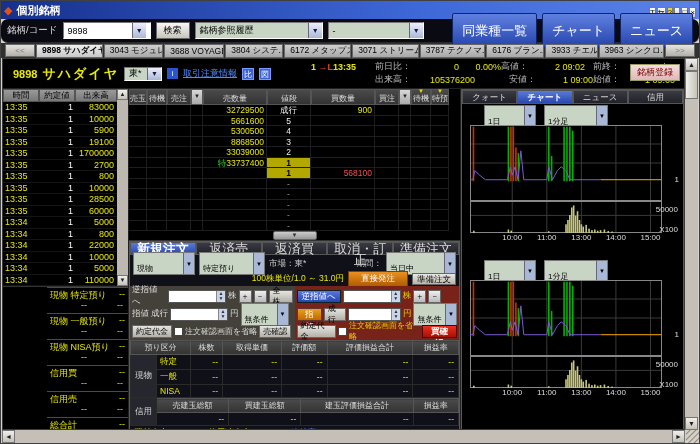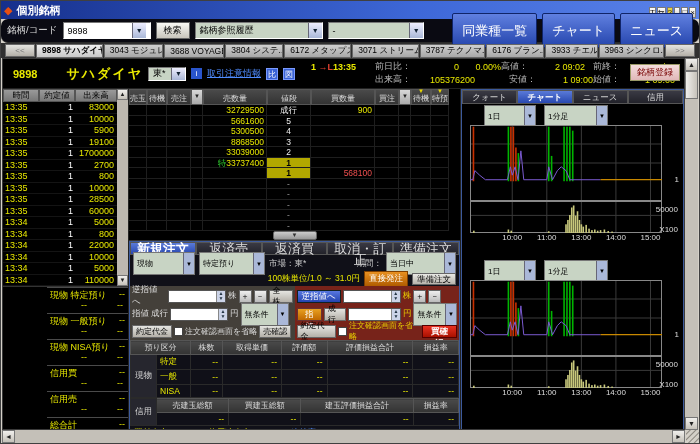--- a/index.html
+++ b/index.html
@@ -24,21 +24,21 @@
   .tabsrow{height:15px;background:#303030;display:flex;gap:1px;padding:1px 4px 0 4px;}
   .stab{background:linear-gradient(#cfcfcf,#a8a8a8);border:1px solid #666;color:#000;font-size:8.5px;padding:0 5px;display:flex;align-items:center;white-space:nowrap;overflow:hidden;}
   .stab.active{background:linear-gradient(#efefef,#c8c8c8);font-weight:bold;}
   .stab.chip{color:#777;min-width:30px;justify-content:center;}
   
   .content{position:absolute;left:1px;right:14px;top:57px;bottom:13px;background:#000;border:1px solid #3a3a3a;overflow:hidden;}
   
   .shead{height:30px;position:relative;display:flex;color:#ccc;font-size:9px;border-bottom:1px solid #222;}
   .sh-left{width:308px;display:flex;align-items:center;gap:5px;padding-left:10px;}
   .scode{color:#e8e800;font-weight:bold;font-size:11px;}
-  .sname{color:#e8e800;font-weight:bold;font-size:13px;letter-spacing:2px;margin-left:24px;}
+  .sname{color:#e8e800;font-weight:bold;font-size:13px;letter-spacing:2px;}
   .infoi{width:11px;height:11px;background:#2a55cc;color:#fff;font-size:8px;text-align:center;line-height:11px;}
   .alink{color:#4f8cff;text-decoration:underline;font-size:9px;}
   .mini{width:12px;height:12px;background:#3a62d4;color:#fff;font-size:8px;text-align:center;line-height:12px;border:1px solid #7a9aff;}
   .sh-right{flex:1;padding-top:1px;}
   .qrow{display:flex;height:13px;align-items:center;}
   .q-pt{width:64px;color:#e8e800;font-weight:bold;}
   .q-pt .ind{color:#e04030;}
   .q-lbl{color:#bbb;}
   .q-val{color:#e8e800;text-align:right;}
   .regbtn{position:absolute;right:4px;top:5px;height:17px;background:linear-gradient(#f4dcdc,#e0b8b8);border:1px solid #996;color:#700;font-size:9px;padding:0 6px;}
@@ -83,36 +83,36 @@
   .bc.price .dash{color:#999;}
   .obtnrow{display:flex;height:10px;}
   .obtn{width:44px;height:9px;background:linear-gradient(#ccc,#999);border:1px solid #666;border-radius:2px;color:#333;font-size:6px;line-height:7px;text-align:center;}
   
   .opanel{flex:1;display:flex;flex-direction:column;border:1px solid #3c5a9c;background:#101018;overflow:hidden;}
   .otabs{display:flex;height:13px;background:#181820;}
   .otab{flex:1;background:linear-gradient(#3a3a44,#22222a);border:1px solid #555;color:#ddd;font-size:13px;text-align:center;line-height:11px;}
   .otab.active{background:linear-gradient(#5a7ad8,#2848b0);color:#fff;font-weight:bold;}
   .frowA{display:flex;align-items:center;height:17px;gap:4px;padding:0 3px;color:#ccc;font-size:8.5px;}
   .frowB{display:flex;align-items:center;justify-content:flex-end;height:14px;gap:4px;padding:0 3px;font-size:8.5px;color:#e8e800;}
-  .obtn-orange{background:linear-gradient(#e89020,#b05c00);border:1px solid #804000;color:#fff;font-size:8.5px;height:16px;padding:0 4px;}
+  .obtn-orange{background:linear-gradient(#e89020,#b05c00);border:1px solid #804000;color:#fff;font-size:8.5px;height:16px;padding:0 12px;}
   .obtn-gray{background:linear-gradient(#e8e8e4,#b8b4ac);border:1px solid #666;color:#000;font-size:8.5px;height:12px;padding:0 4px;}
   .halves{display:flex;}
   .half{width:50%;padding:1px 2px;}
   .half.sell{background:#44403a;}
   .half.buy{background:#77231a;}
   .hrow{display:flex;align-items:center;gap:2px;height:18px;font-size:8.5px;color:#ddd;}
   .hrow.e{height:16px;}
   .inp{display:inline-flex;height:13px;background:#fff;border:1px solid #555;width:58px;}
   .inp .fld{flex:1;}
   .spin{width:9px;display:flex;flex-direction:column;border-left:1px solid #888;background:#ccd4e8;}
   .spin b{flex:1;font-size:5px;line-height:5px;text-align:center;color:#234;font-weight:normal;}
   .sq{width:13px;height:13px;background:linear-gradient(#eee,#bbb);border:1px solid #666;color:#000;font-size:8px;line-height:11px;text-align:center;}
   .unit{color:#ddd;}
   .half.buy .unit{color:#e8d000;}
-  .minicombo{display:inline-flex;align-items:center;height:23px;background:#c8d4c4;border:1px solid #777;font-size:8px;color:#000;}
+  .minicombo{display:inline-flex;align-items:flex-end;height:23px;background:#c8d4c4;border:1px solid #777;font-size:8px;color:#000;}
   .minicombo .ctext{padding:0 3px;}
   .minicombo .arr{width:11px;align-self:stretch;background:#aab8d8;border-left:1px solid #667;font-size:6px;display:flex;align-items:center;justify-content:center;}
   .stopbtn{background:linear-gradient(#5878e0,#2444b0);border:1px solid #122;color:#fff;font-size:8.5px;height:13px;padding:0 4px;}
   .limitbtn{background:linear-gradient(#e8a020,#c06800);border:1px solid #633;color:#fff;font-size:8.5px;height:13px;padding:0 4px;}
   .chip{background:linear-gradient(#e4e4e0,#b4b0a8);border:1px solid #666;color:#000;font-size:8px;height:13px;padding:0 3px;display:inline-flex;align-items:center;}
   .redbtn{background:linear-gradient(#e83020,#a81000);border:1px solid #500;color:#fff;font-weight:bold;font-size:8.5px;height:13px;padding:0 4px;}
   .cb{width:9px;height:9px;background:#fff;border:1px solid #444;}
   .skip{font-size:8px;}
   .half.buy .skip{color:#e8d000;}
   .htbl{width:100%;border-collapse:collapse;}

